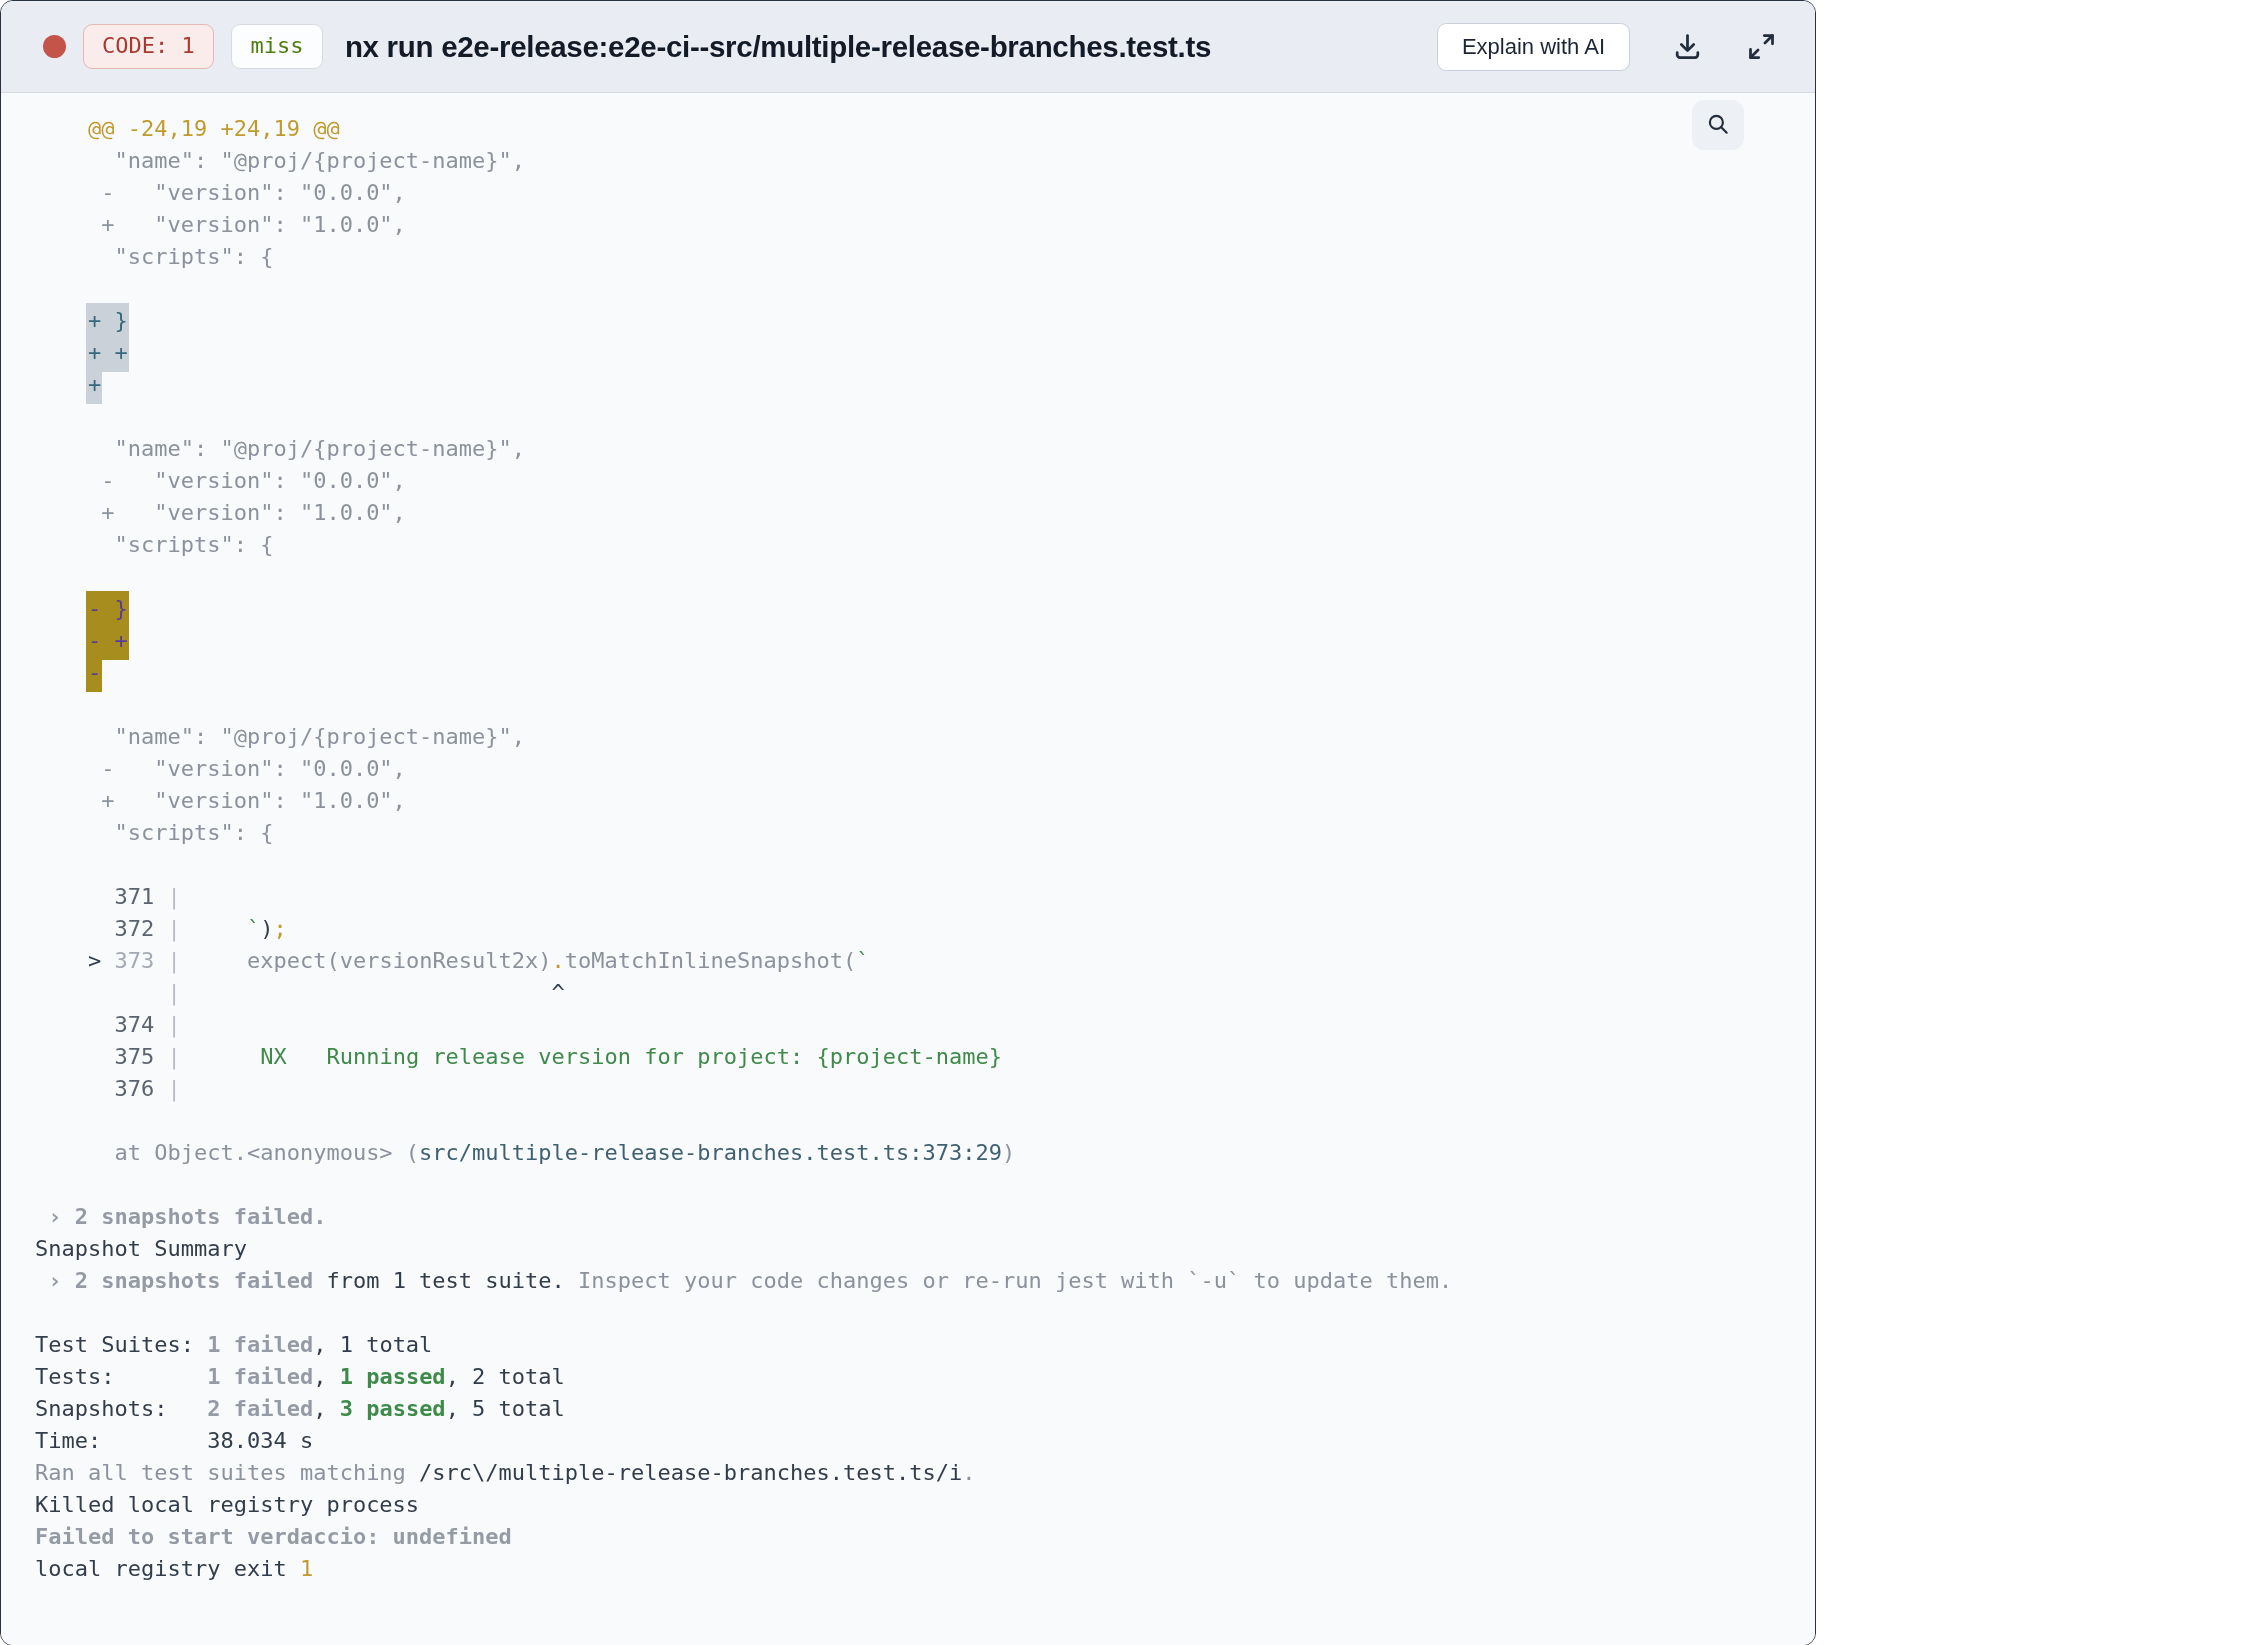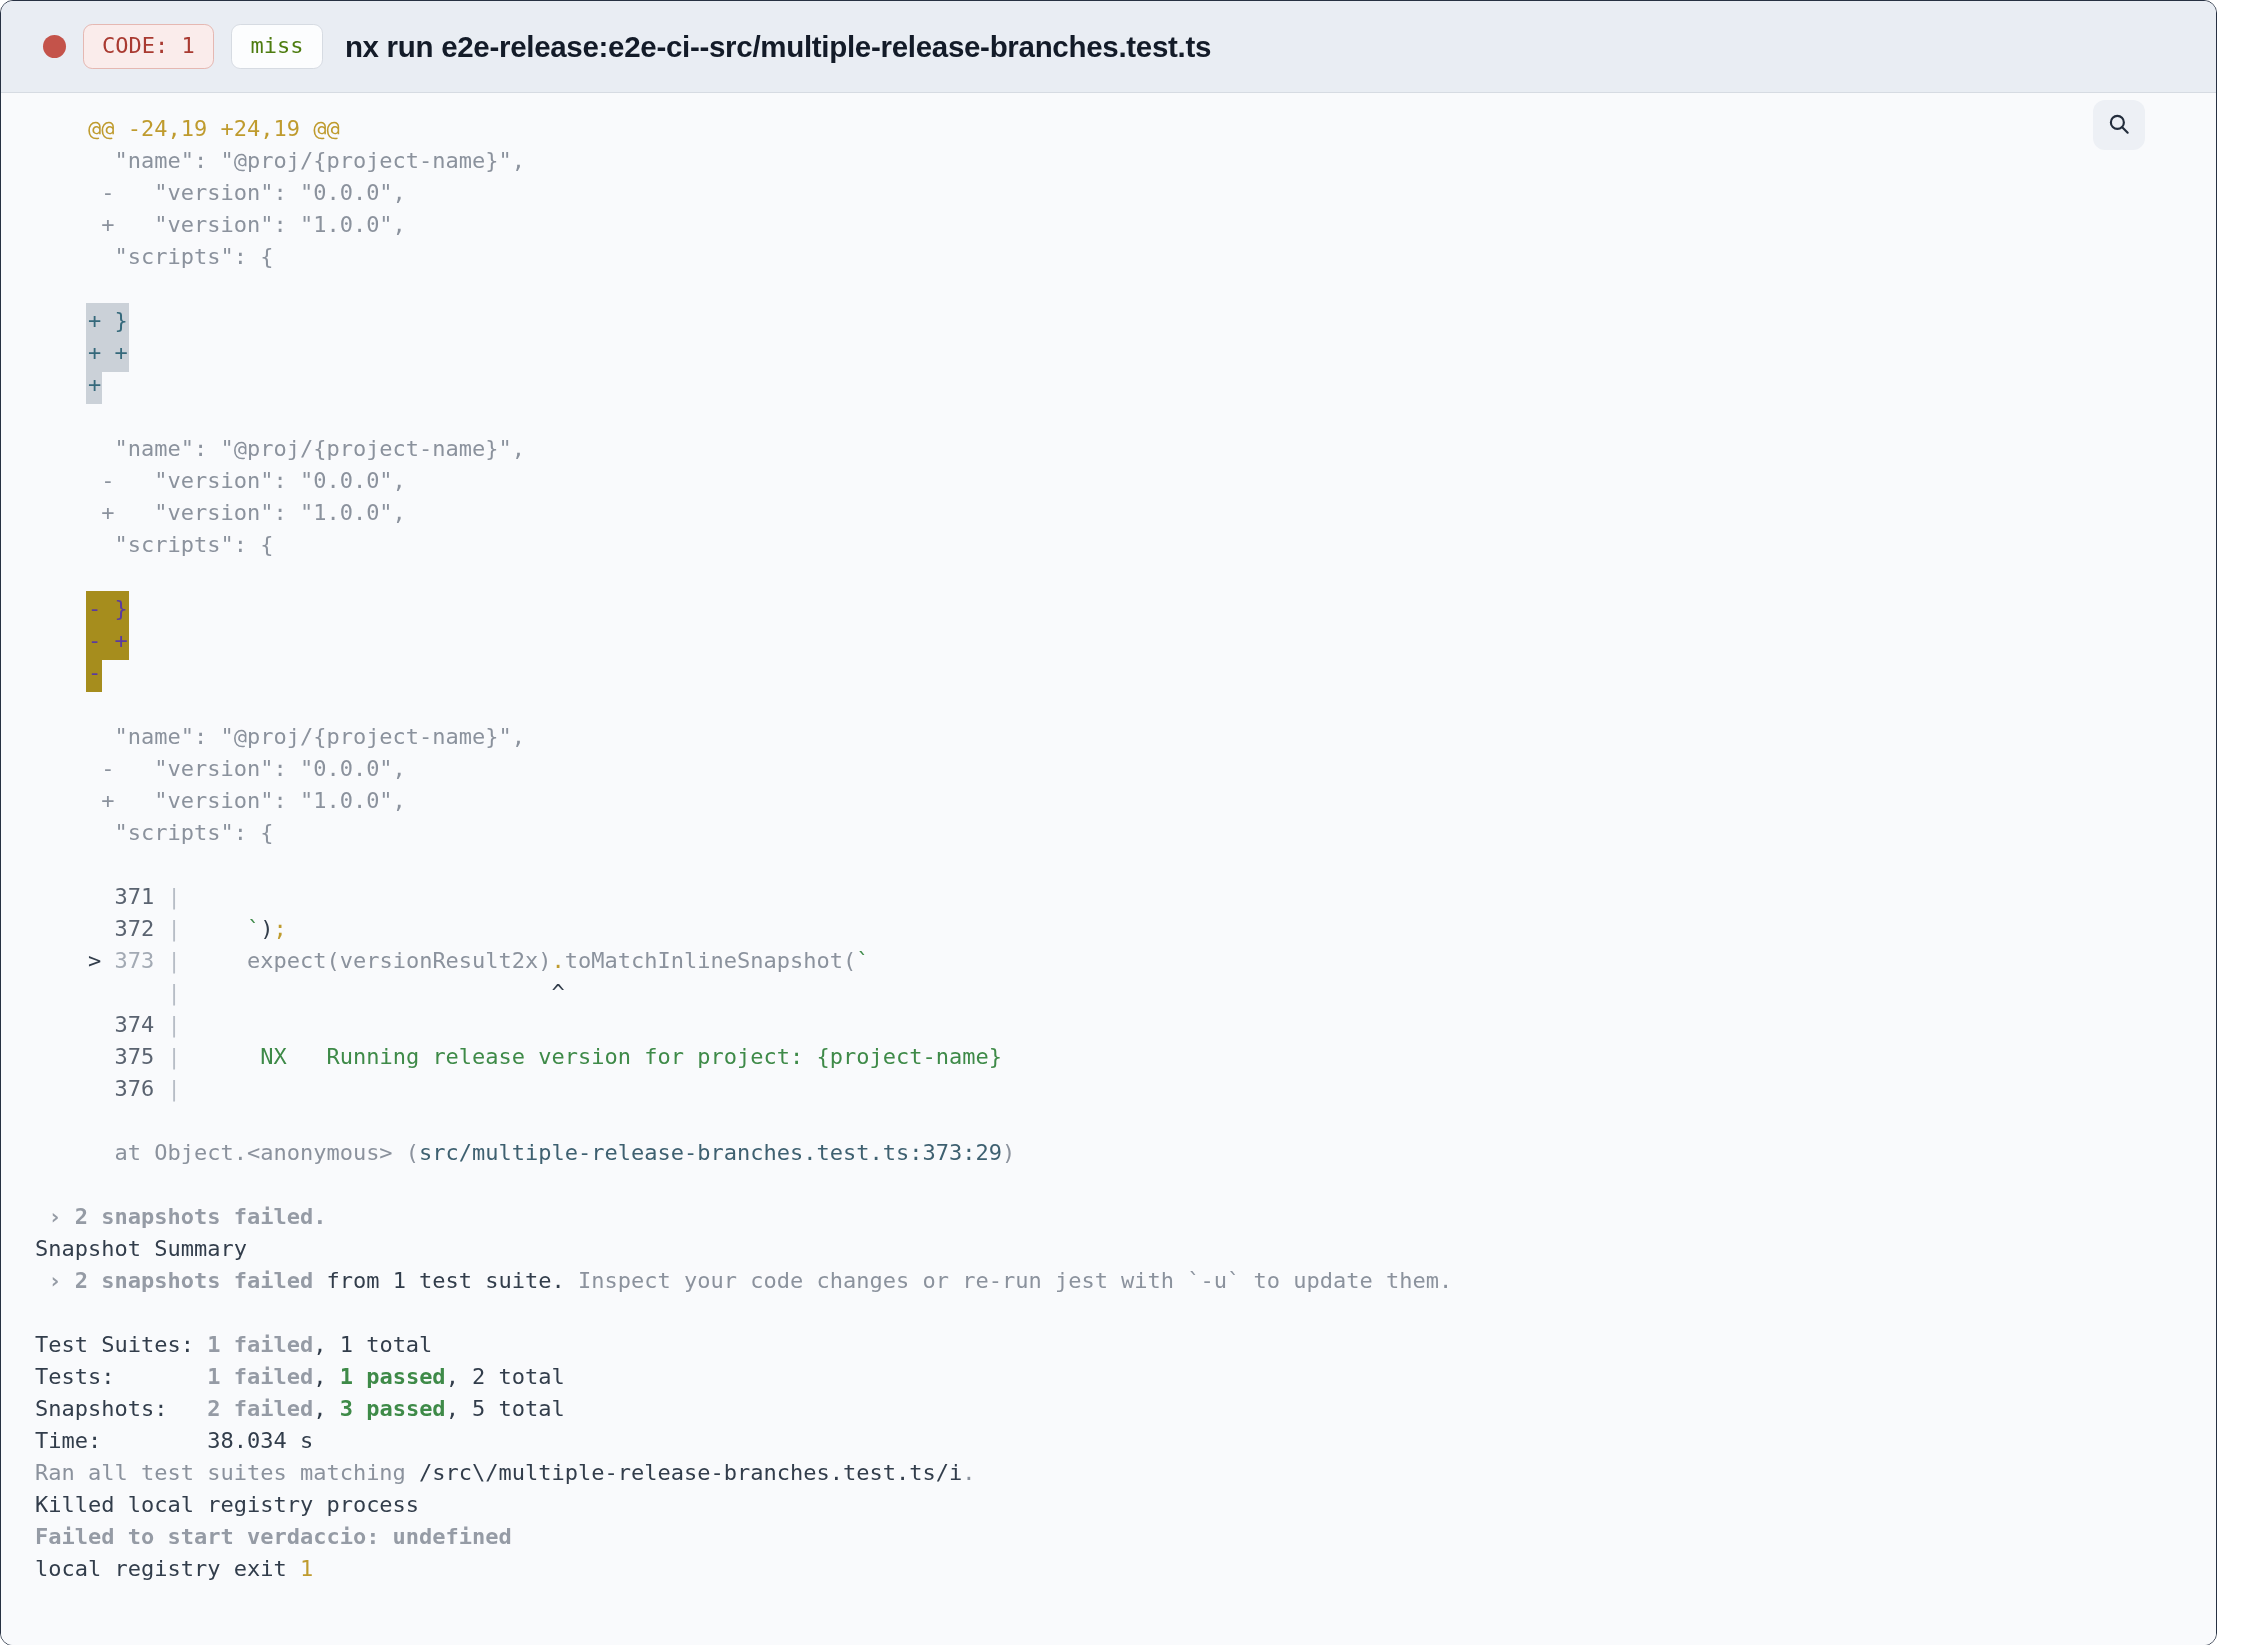--- a/index.html
+++ b/index.html
@@ -8,21 +8,21 @@
     --badge-red-text:#a93a31; --badge-red-bg:#faeceb; --badge-red-border:#e5b8b2;
     --text-dark:#323d4b; --text-gray:#8b929d; --text-gray-bold:#959ba5;
     --gold:#bf9b2e; --green:#3e8a48; --teal:#3e6070;
     --line-num:#5a6370; --line-num-light:#a3aab4; --pipe:#b7bdc6;
     --hl-gray-bg:#cbd1d8; --hl-gray-text:#35697b;
     --hl-gold-bg:#a68d1d; --hl-gold-text:#5b3aa0;
   }
   *{box-sizing:border-box;}
   html,body{margin:0;padding:0;background:#ffffff;}
   .window{
-    width:2217px;height:1646px;
+    width:1816px;height:1646px;
     border:1.8px solid var(--window-border);
     border-radius:13px;overflow:hidden;
     background:var(--terminal-bg);
     display:flex;flex-direction:column;
     font-family:"Liberation Sans",sans-serif;
   }
   
   .header{
     flex:0 0 92px;height:92px;
     background:var(--header-bg);
@@ -84,20 +84,45 @@
 <body>
 
 <div class="window">
 
   <div class="header">
     <div class="status-dot"></div>
     <span class="badge badge-code">CODE: 1</span>
     <span class="badge badge-miss">miss</span>
     <div class="title">nx run e2e-release:e2e-ci--src/multiple-release-branches.test.ts</div>
 
+    <div class="header-right">
+      <button class="btn-explain">Explain with AI</button>
+
+      <button class="icon-btn">
+        <span>
+          <svg width="33" height="33" viewBox="0 0 24 24" fill="none" stroke="#232d3c" stroke-width="2" stroke-linecap="round" stroke-linejoin="round">
+            <path d="M12 4v10"></path>
+              <path d="M7.5 10.5 12 15l4.5-4.5"></path>
+              <path d="M4.5 16.5v1.5a2 2 0 0 0 2 2h11a2 2 0 0 0 2-2v-1.5"></path>
+          </svg>
+        </span>
+      </button>
+
+      <button class="icon-btn">
+        <span>
+          <svg width="33" height="33" viewBox="0 0 24 24" fill="none" stroke="#232d3c" stroke-width="2" stroke-linecap="round" stroke-linejoin="round">
+            <path d="M14 4h6v6"></path>
+              <path d="M20 4l-5.5 5.5"></path>
+            <path d="M10 20H4v-6"></path>
+              <path d="M4 20l5.5-5.5"></path>
+            <path d="M4 10V4h6" fill="none" stroke="none"></path>
+          </svg>
+        </span>
+      </button>
+    </div>
   </div>
 
   <div class="terminal">
     <button class="search-fab">
       <span>
         <svg width="26" height="26" viewBox="0 0 24 24" fill="none" stroke="#232d3c" stroke-width="2" stroke-linecap="round">
           <circle cx="10.5" cy="10.5" r="6"></circle>
             <path d="M15 15l5 5"></path>
         </svg>
       </span>

